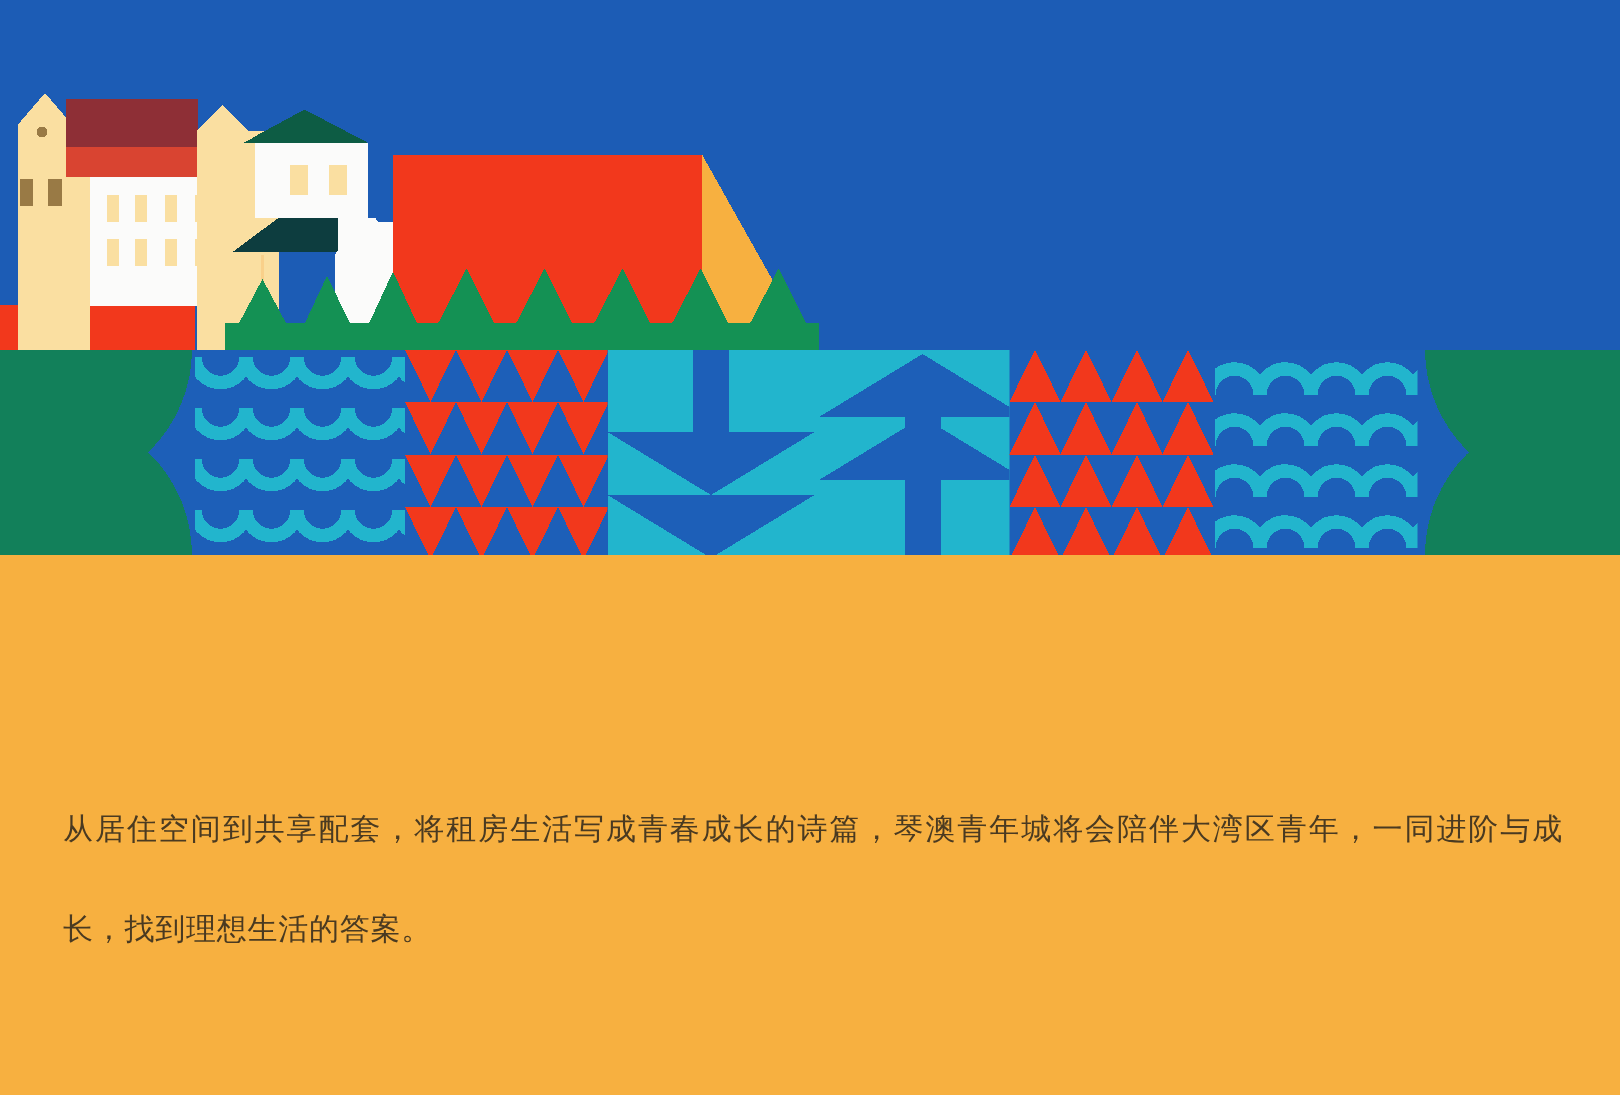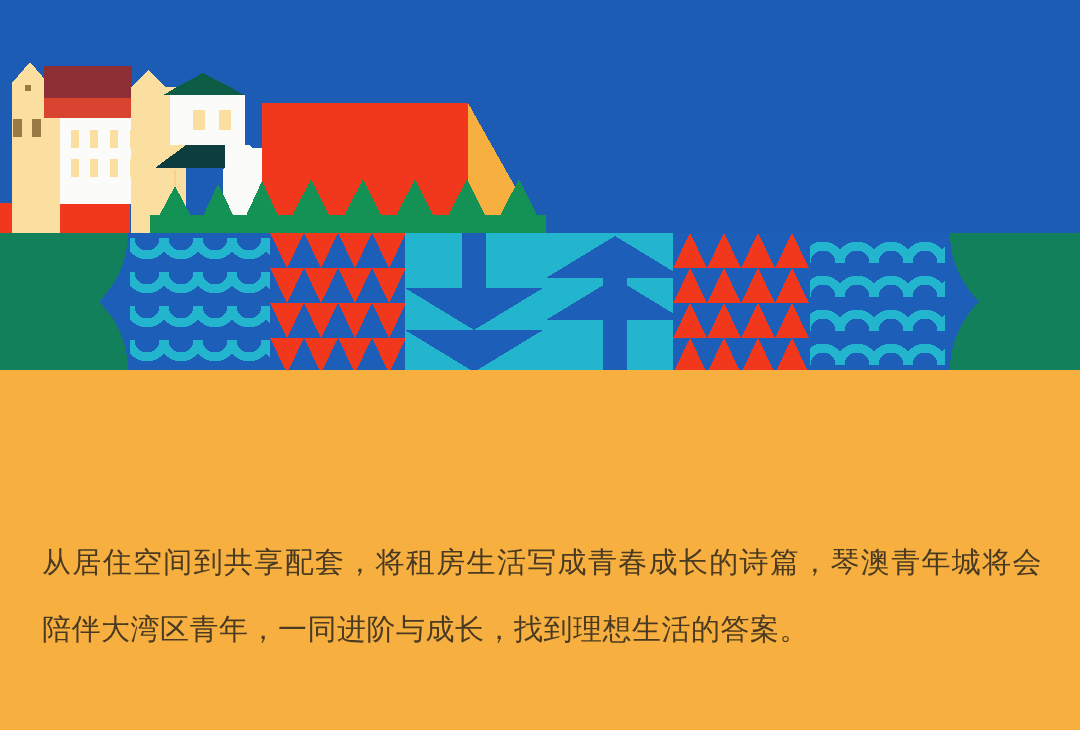--- a/index.html
+++ b/index.html
@@ -233,16 +233,16 @@
 
         <g clip-path="url(#clip-circ-right)">
           <path d="M 950,233 A 95 95 0 0 0 1140,233 Z" fill="#12805a"></path>
           <path d="M 950,370 A 95 95 0 0 1 1140,370 Z" fill="#12805a"></path>
         </g>
       </g>
     </svg>
   </div>
 
   <div id="caption-block" style="background: rgb(247, 176, 64);">
-    <p id="caption-text" style="color: rgb(74, 58, 33); font-size: 29px; line-height: 67px;">从居住空间到共享配套，将租房生活写成青春成长的诗篇，琴澳青年城将会陪伴大湾区青年，一同进阶与成长，找到理想生活的答案。</p>
+    <p id="caption-text" style="color: rgb(74, 58, 33); font-size: 20px; line-height: 67px;">从居住空间到共享配套，将租房生活写成青春成长的诗篇，琴澳青年城将会陪伴大湾区青年，一同进阶与成长，找到理想生活的答案。</p>
   </div>
 
 </div>
 
 </body></html>

